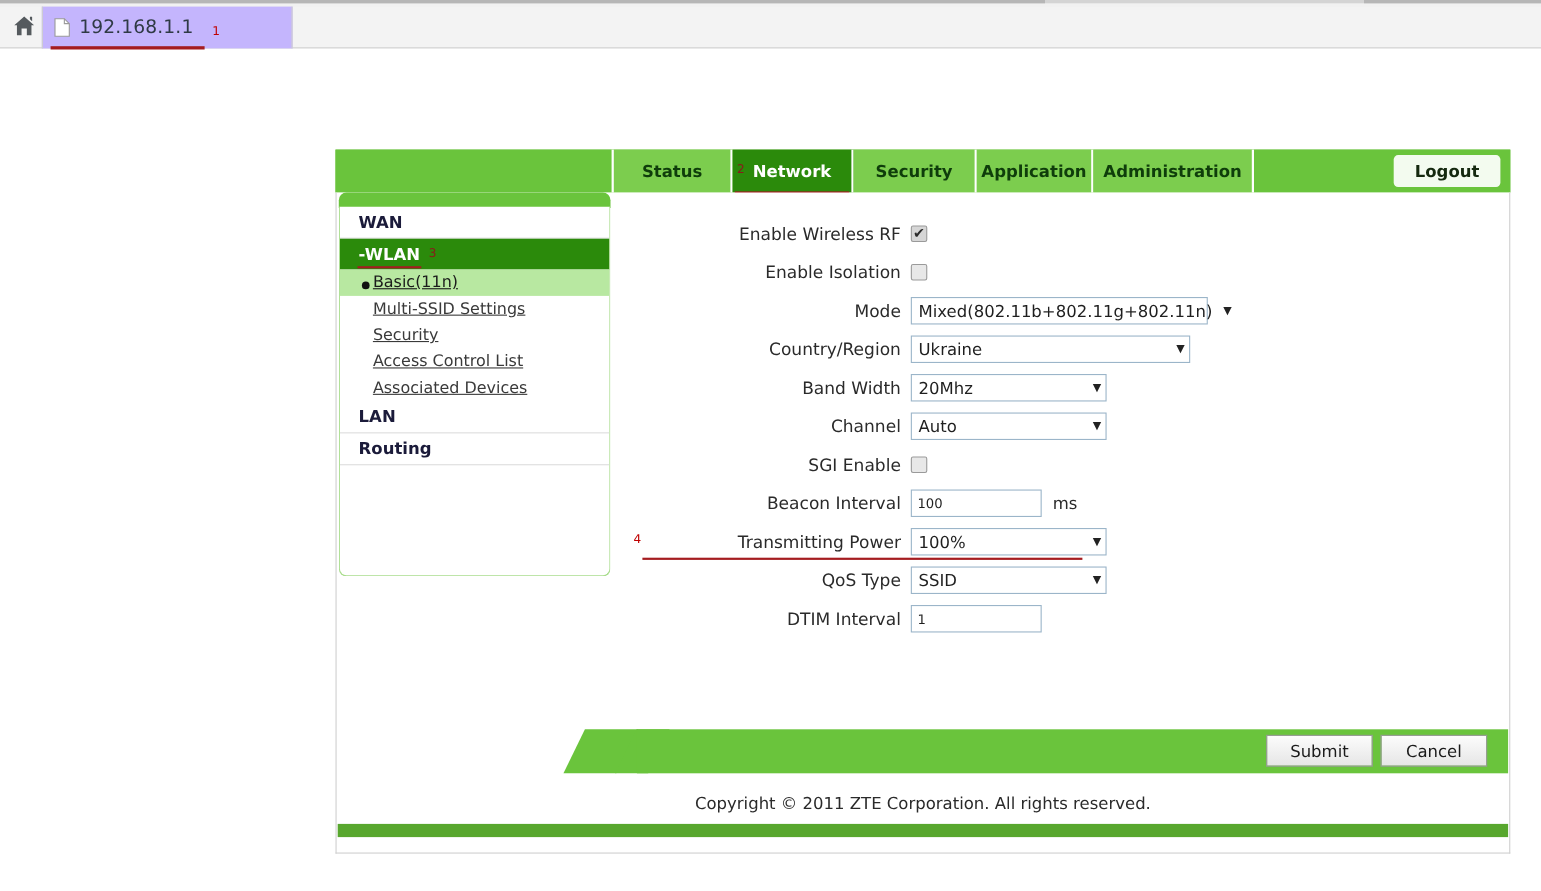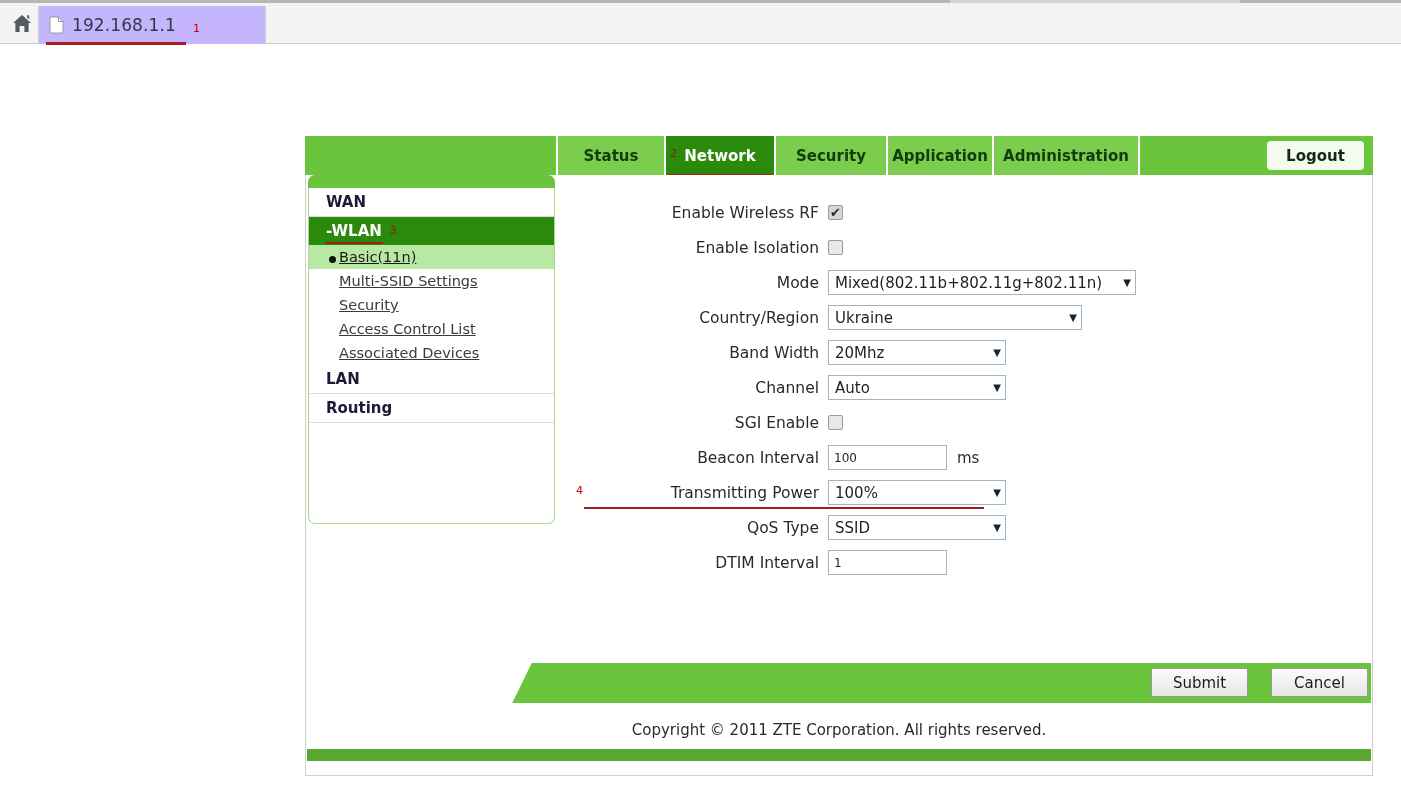--- a/index.html
+++ b/index.html
@@ -249,21 +249,21 @@
     position:absolute; top:5px;
     width:97px; height:29px;
     background:linear-gradient(#fcfcfc,#e6e6e6);
     border:1px solid #9a9a9a;
     display:flex; align-items:center; justify-content:center;
     font-size:15px; color:#1b1b1b;
     cursor:pointer;
     font-family:"DejaVu Sans", sans-serif;
   }
   .btn-submit { right:123px; }
-  .btn-cancel { right:3px; }
+  .btn-cancel { right:19px; }
   .copyright {
     position:absolute; left:0; right:0; bottom:36px;
     text-align:center;
     font-size:15px; color:#2a2a2a;
     font-family:"DejaVu Sans", sans-serif;
   }
   .bottom-bar {
     position:absolute; left:1px; bottom:14px; width:1064px; height:12px;
     background:#58a72e;
   }
@@ -354,21 +354,21 @@
         </div>
         <div class="frow">
           <div class="flabel">Enable Isolation</div>
           <div class="fctrl">
             <div class="chk"></div>
           </div>
         </div>
         <div class="frow">
           <div class="flabel">Mode</div>
           <div class="fctrl">
-            <div class="sel" style="width: 308px;">
+            <div class="sel" style="width: 270px;">
               <span class="sel-val">Mixed(802.11b+802.11g+802.11n)</span>
               <span class="arrow">▼</span>
             </div>
           </div>
         </div>
         <div class="frow">
           <div class="flabel">Country/Region</div>
           <div class="fctrl">
             <div class="sel" style="width: 254px;">
               <span class="sel-val">Ukraine</span>

